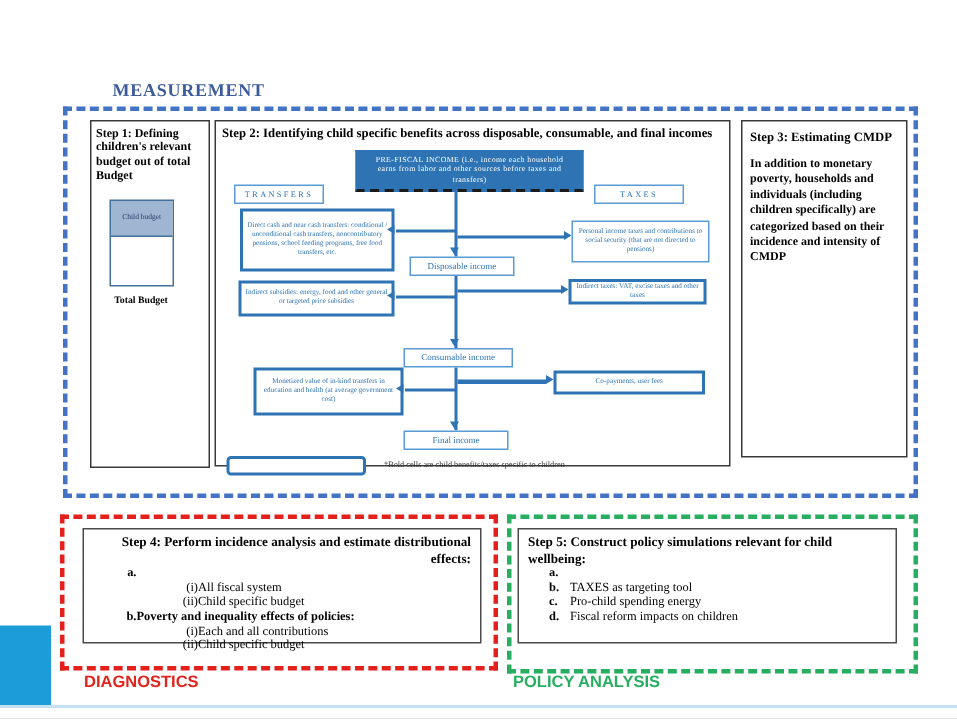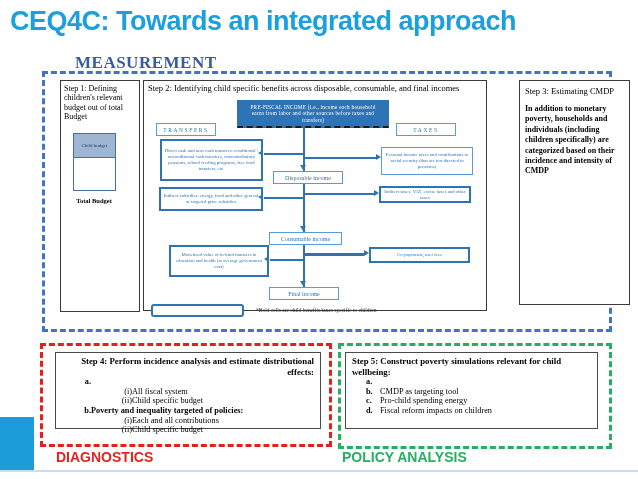--- a/index.html
+++ b/index.html
@@ -10,38 +10,38 @@
   }
   .abs { position:absolute; box-sizing:border-box; }
 
   
   .slide-title {
     left:10px; top:6px; width:600px;
     font-family:"Liberation Sans", sans-serif; font-weight:700;
     font-size:27px; color:#1CA0DD; letter-spacing:-0.5px;
   }
   .meas-label {
-    left:75px; top:53px; font-weight:700; font-size:17px;
+    left:75px; top:53px; font-weight:700; font-size:12px;
     color:#3D5B9B; letter-spacing:0.5px;
   }
 
   
   .meas-rect { left:42px; top:71px; width:570px; height:261px; border:3px dashed #4472C4; }
   .red-rect  { left:40px; top:343px; width:292px; height:104px; border:3px dashed #E3201B; }
   .green-rect{ left:338px; top:343px; width:274px; height:106px; border:3px dashed #27AE60; }
 
   
   .panel { background:#fff; border:1.5px solid #3a3a3a; }
   .step1 { left:60px;  top:80px; width:80px;  height:232px; padding:3px 3px; }
   .step2 { left:143px; top:80px; width:344px; height:231px; }
-  .step3 { left:519px; top:80px; width:111px; height:225px; padding:5px 5px; }
+  .step3 { left:494px; top:80px; width:111px; height:225px; padding:5px 5px; }
   .step4 { left:55px;  top:352px; width:266px; height:77px; border-color:#4a4a4a; padding:3px 6px;text-align:right; }
   .step5 { left:345px; top:352px; width:253px; height:77px; border-color:#4a4a4a; padding:3px 6px; }
 
-  .panel-title { font-weight:400; font-size:8.5px; line-height:1.18; color:#000; }
+  .panel-title { font-weight:700; font-size:8.5px; line-height:1.18; color:#000; }
   .step1 .panel-title { font-size:8px; }
   .step3-body { margin-top:8px; font-weight:700; font-size:8px; line-height:1.3; color:#000; }
 
   
   .budget-outer { left:12px; top:52px; width:43px; height:58px; border:1px solid #41719C; background:#fff; }
   .child-box {
     left:0; top:0; width:100%; height:24px; background:#9FB6D2;
     border-bottom:1px solid #41719C; display:flex; align-items:center; justify-content:center;
     font-size:5px; color:#1F3864;
   }
@@ -92,33 +92,32 @@
   
   .row { display:flex; font-size:8.3px; line-height:1.16; color:#000; }
   .row.b { font-weight:700; }
   .lbl-a { width:13px; margin-left:16px; flex:none; font-weight:700; }
   .lbl-i { width:34px; margin-left:36px; flex:none; }
   .step5 .lbl-a { margin-left:14px; width:14px; }
   .s45-title { font-weight:700; font-size:8.8px; line-height:1.2; color:#000; }
 
   
   .diag-label, .policy-label {
-    top:449px; font-family:"Liberation Sans", sans-serif; font-weight:700; font-size:14px;
+    top:449px; font-family:"Liberation Sans", sans-serif; font-weight:700; font-size:11px;
   }
   .diag-label { left:56px; color:#E3231D; }
   .policy-label { left:342px; color:#27AE60; }
   .accent-rect { left:0; top:417px; width:34px; height:53px; background:#1C9CD9; }
   .bottom-line { left:0; top:470px; width:638px; height:2px; background:#C5E0F0; }
 </style>
 </head>
 <body>
 
 <div id="slide">
 
-  <div class="abs slide-title">CEQ4C: Towards an integrated approach</div>
   <div class="abs meas-label">MEASUREMENT</div>
 
   <div class="abs meas-rect"></div>
 
   <div class="abs panel step1">
     <div class="panel-title">Step 1: Defining children's relevant budget out of total Budget</div>
     <div class="abs budget-outer">
       <div class="abs child-box">Child budget</div>
     </div>
     <div class="abs total-label">Total Budget</div>
@@ -186,40 +185,40 @@
     <div class="row">
       <span class="lbl-i">(i)</span>
       <span>All fiscal system</span>
     </div>
     <div class="row">
       <span class="lbl-i">(ii)</span>
       <span>Child specific budget</span>
     </div>
     <div class="row b">
       <span class="lbl-a">b.</span>
-      <span>Poverty and inequality targeted of policies:</span>
+      <span>Poverty and inequality effects of policies:</span>
     </div>
     <div class="row">
       <span class="lbl-i">(i)</span>
       <span>Each and all contributions</span>
     </div>
     <div class="row">
       <span class="lbl-i">(ii)</span>
       <span>Child specific budget</span>
     </div>
   </div>
 
   <div class="abs panel step5">
-    <div class="s45-title">Step 5: Construct poverty simulations relevant for child wellbeing:</div>
+    <div class="s45-title">Step 5: Construct policy simulations relevant for child wellbeing:</div>
     <div class="row">
       <span class="lbl-a">a.</span>
     </div>
     <div class="row">
       <span class="lbl-a">b.</span>
-      <span>CMDP as targeting tool</span>
+      <span>TAXES as targeting tool</span>
     </div>
     <div class="row">
       <span class="lbl-a">c.</span>
       <span>Pro-child spending energy</span>
     </div>
     <div class="row">
       <span class="lbl-a">d.</span>
       <span>Fiscal reform impacts on children</span>
     </div>
   </div>

